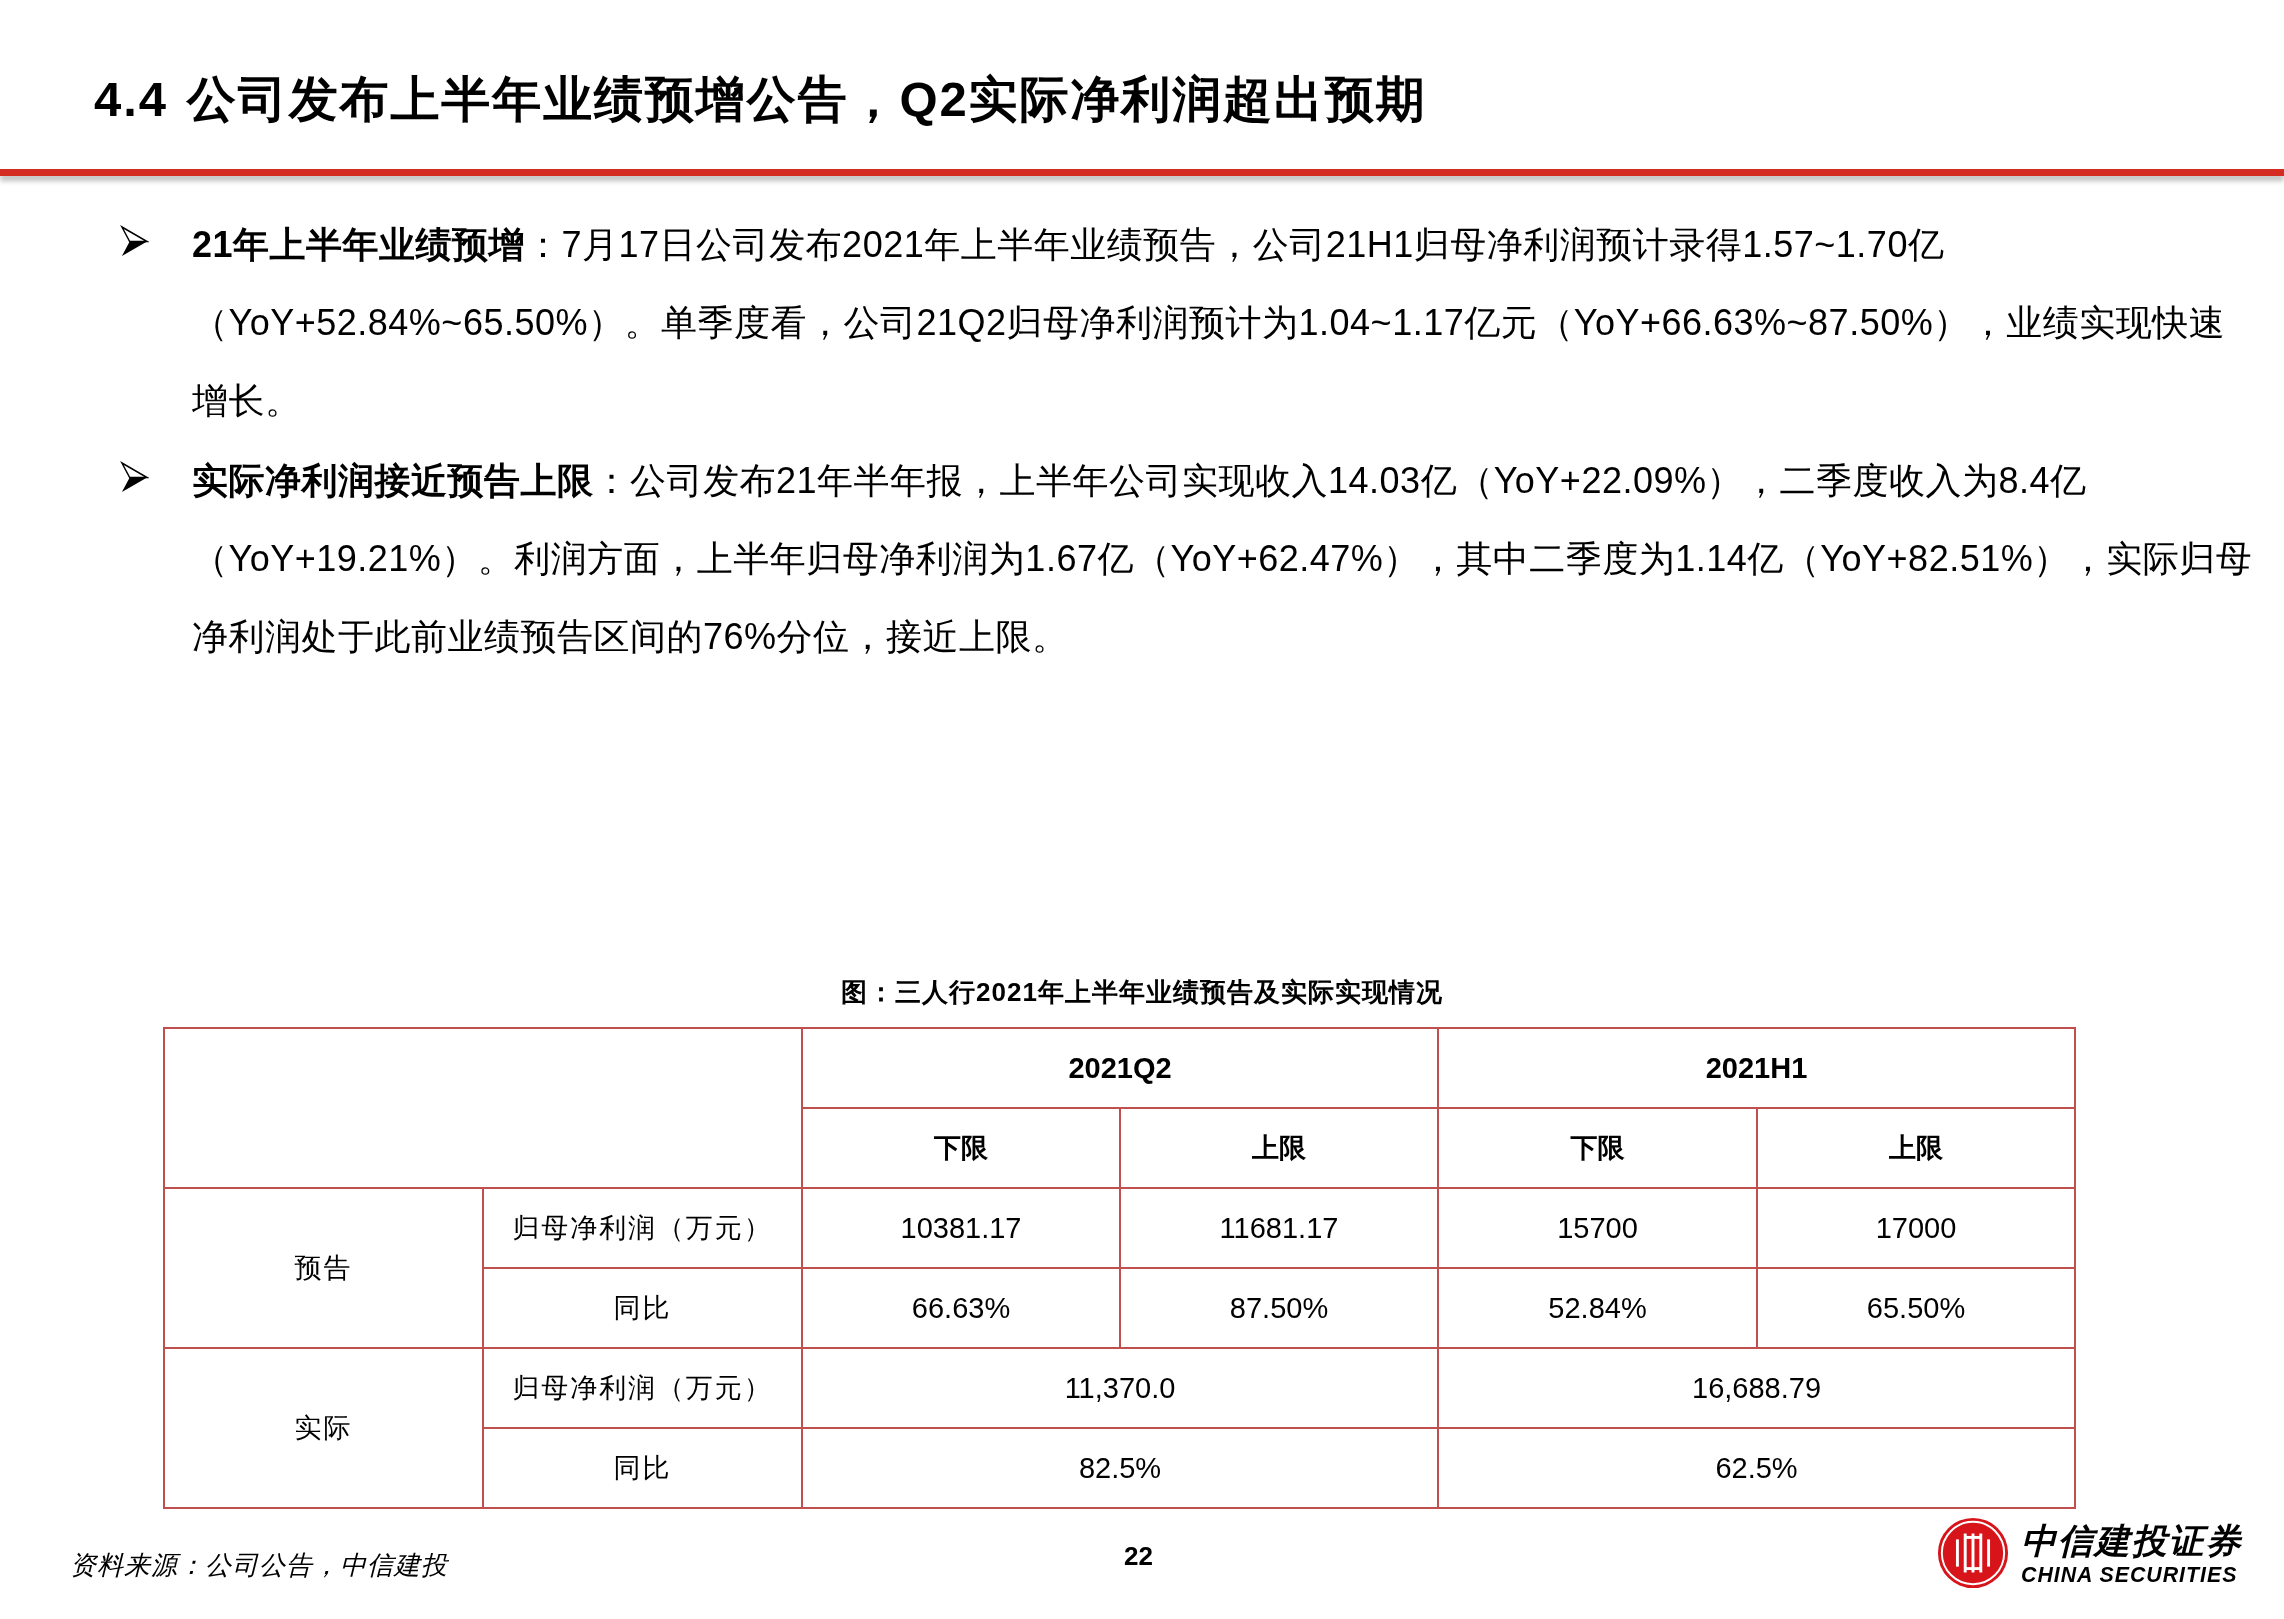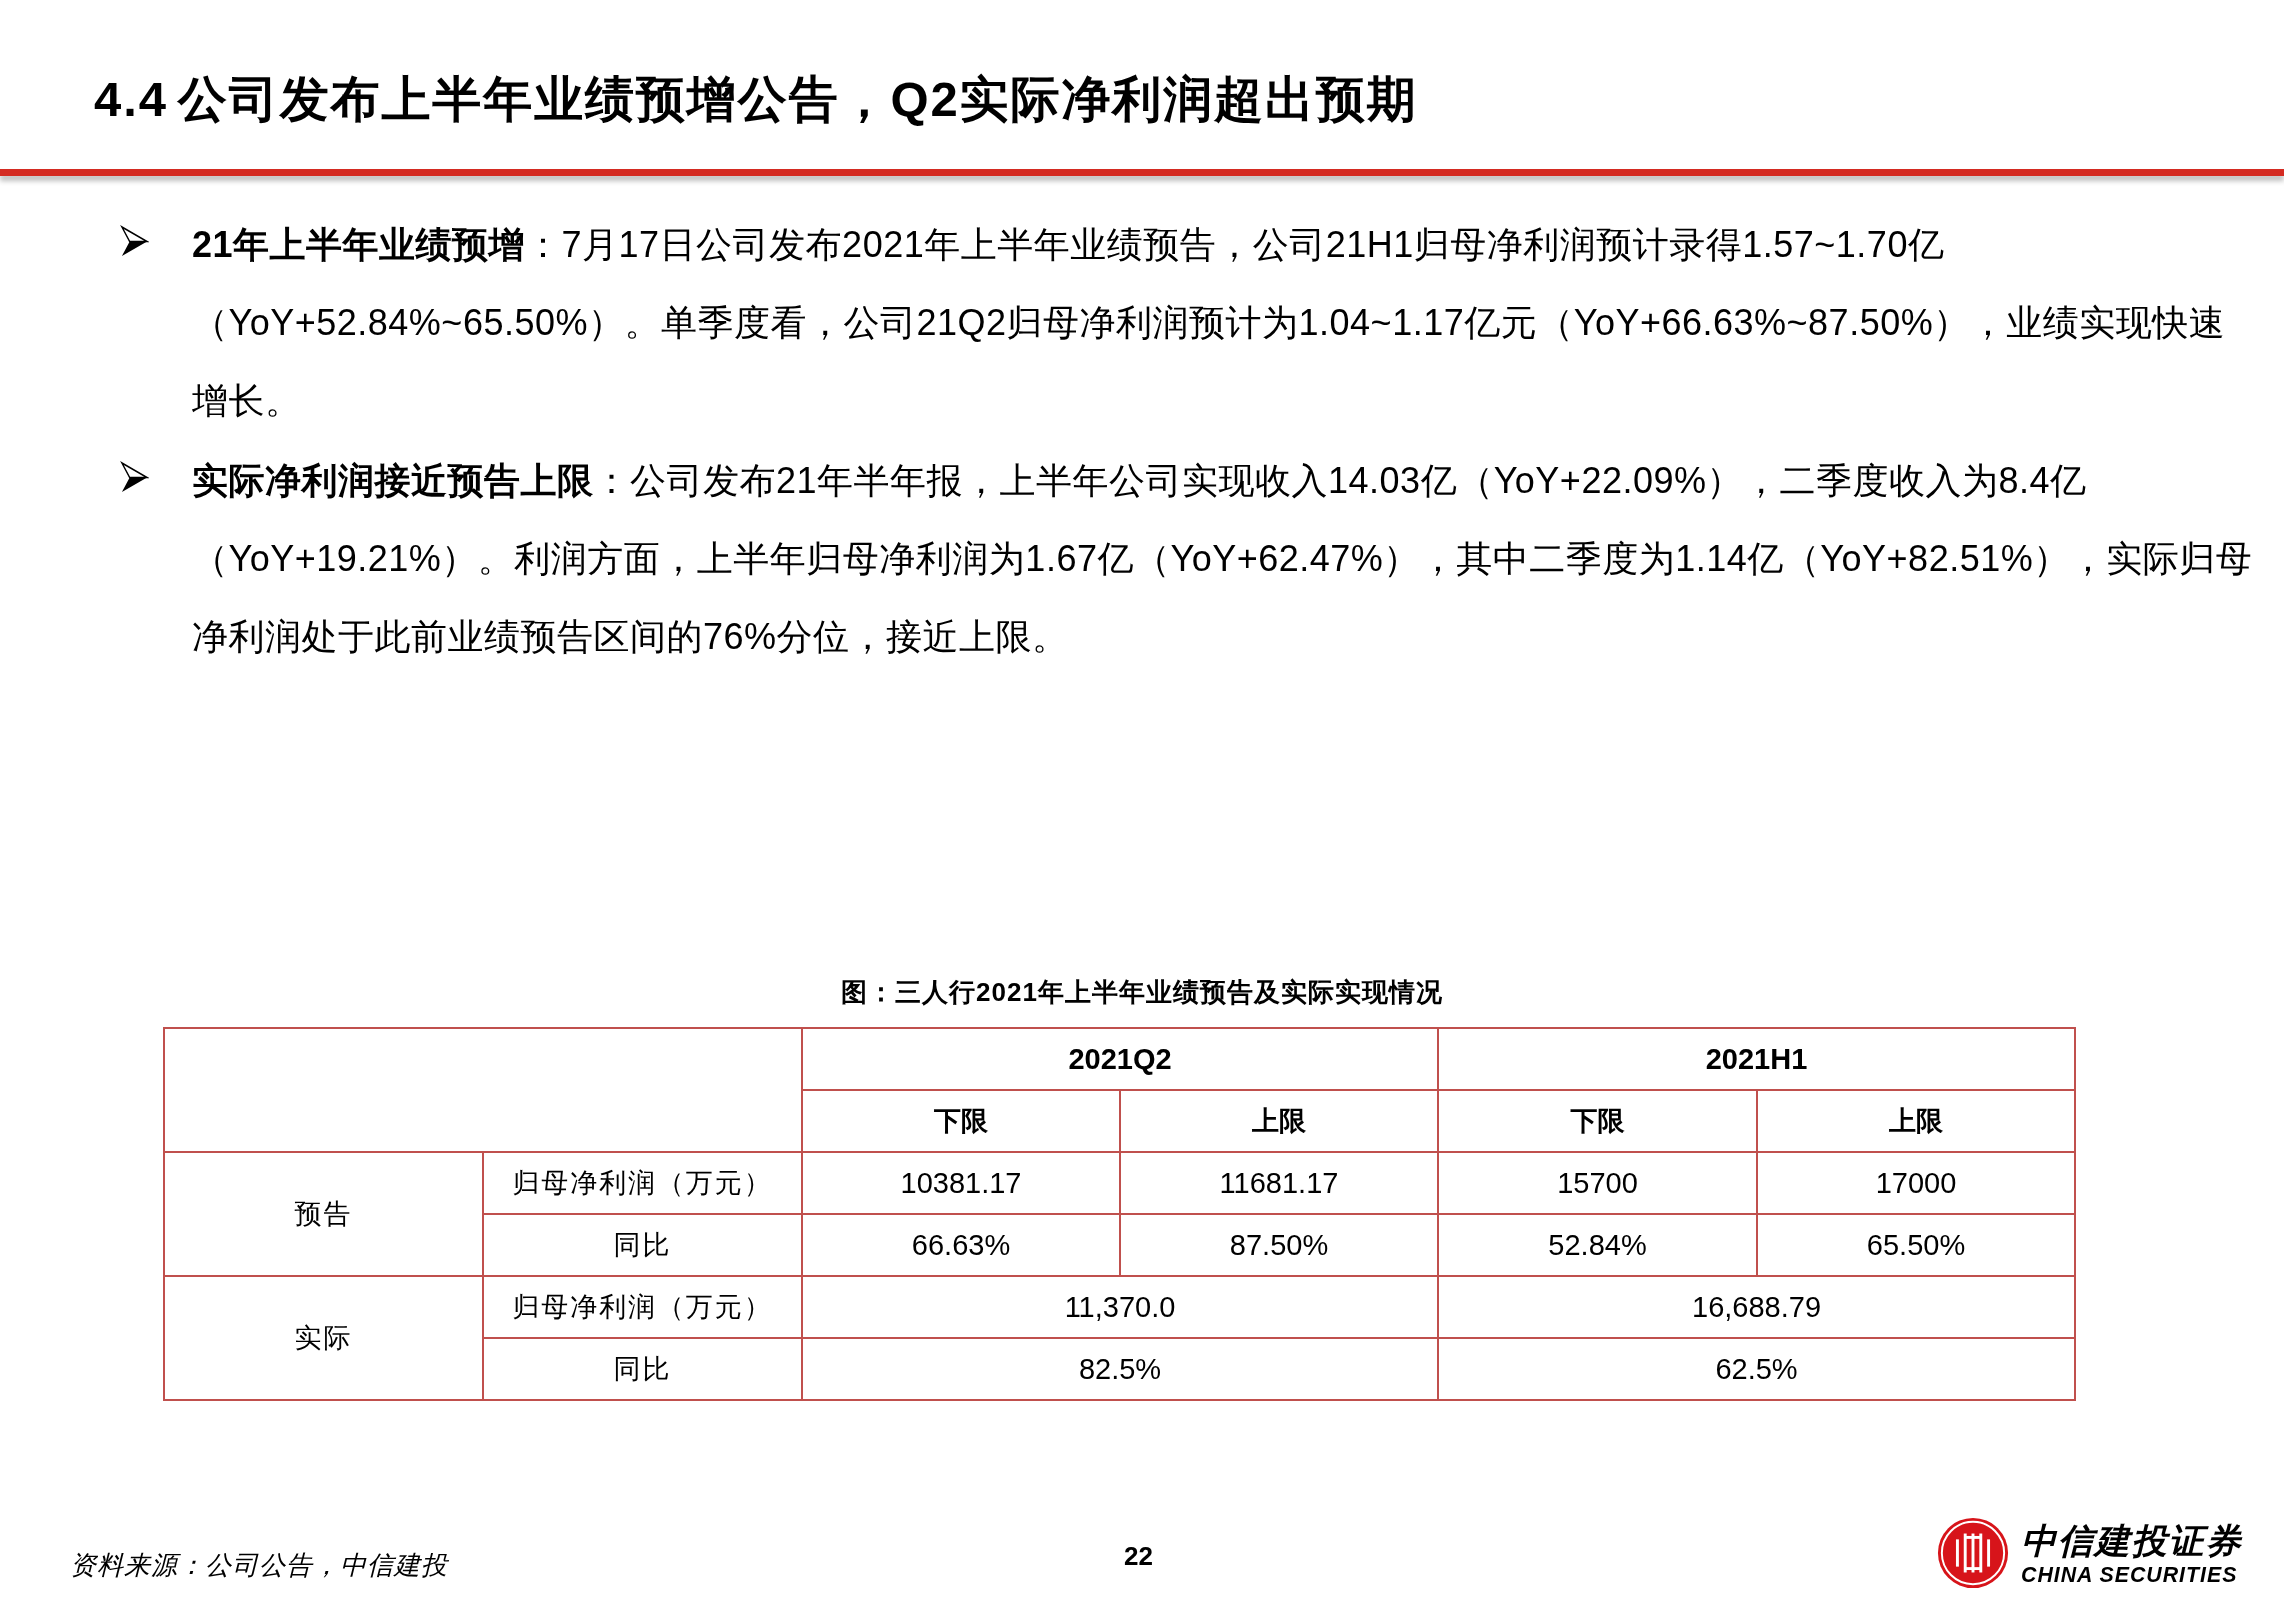--- a/index.html
+++ b/index.html
@@ -5,21 +5,21 @@
   html, body { margin: 0; padding: 0; background: #ffffff; }
   body {
     width: 2284px; height: 1620px; position: relative; overflow: hidden;
     font-family: "Liberation Sans", "DejaVu Sans", sans-serif; color: #000;
   }
   .title {
     position: absolute; left: 94px; top: 60px; height: 78px;
     font-size: 49px; font-weight: bold; line-height: 78px; white-space: nowrap;
     letter-spacing: 1.9px;
   }
-  .title .num { margin-right: 10px; }
+  .title .num { margin-right: 19px; }
   .title-rule {
     position: absolute; left: 0; top: 169px; width: 2284px; height: 6.8px;
     background: #D42B22; box-shadow: 0 4.9px 5.8px rgba(0,0,0,0.25);
   }
   .bullets { position: absolute; left: 0; top: 206px; width: 2284px; }
   .bullet { position: relative; padding-left: 152px; padding-right: 29px; margin-bottom: 1.9px; margin-left: 40px; }
   .bullet-icon {
     position: absolute; left: 80px; top: 19.4px; width: 29px; height: 33px;
   }
   .bullet p {
@@ -29,21 +29,21 @@
   .caption {
     position: absolute; left: 0; width: 2284px; top: 975px; text-align: center;
     font-size: 26px; font-weight: bold; letter-spacing: 1px;
   }
   table.data {
     position: absolute; left: 163px; top: 1027px; width: 1913px; height: 364px;
     border-collapse: collapse; table-layout: fixed;
   }
   table.data td {
     border: 2.9px solid #C0504D; text-align: center; vertical-align: middle;
-    font-size: 29px; padding: 0; height: 60px;
+    font-size: 29px; padding: 9px; height: 60px;
   }
   table.data td.hdr { font-weight: bold; }
   table.data td.sub { font-weight: bold; font-size: 27px; }
   table.data td.cat { font-size: 27px; letter-spacing: 1.9px; border-radius: 10px; }
   table.data td.rowlbl { font-size: 27px; letter-spacing: 1.9px; }
   .footer-source {
     position: absolute; left: 70px; top: 1548px; font-size: 26px; font-style: italic;
     letter-spacing: 1px;
   }
   .page-num {

